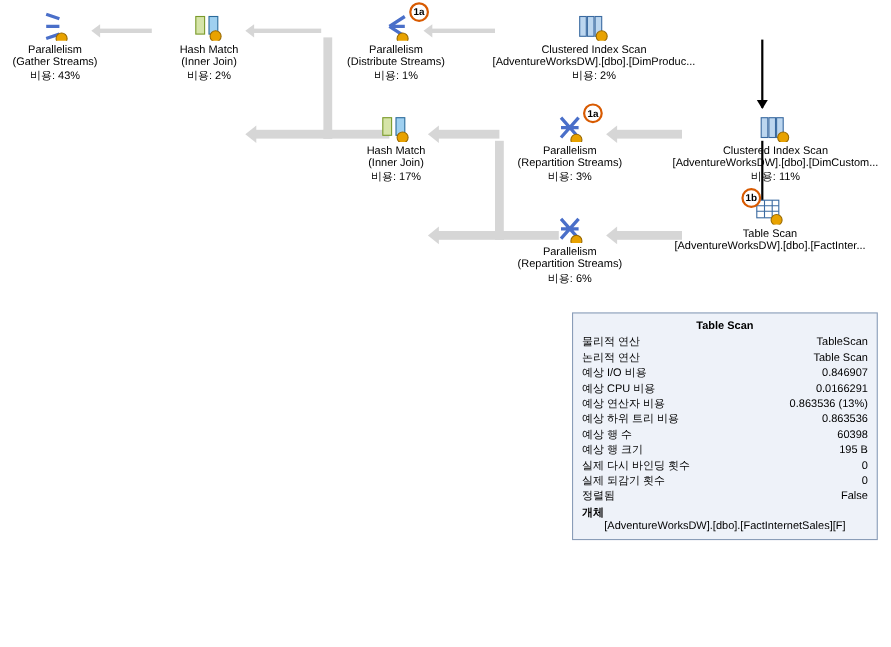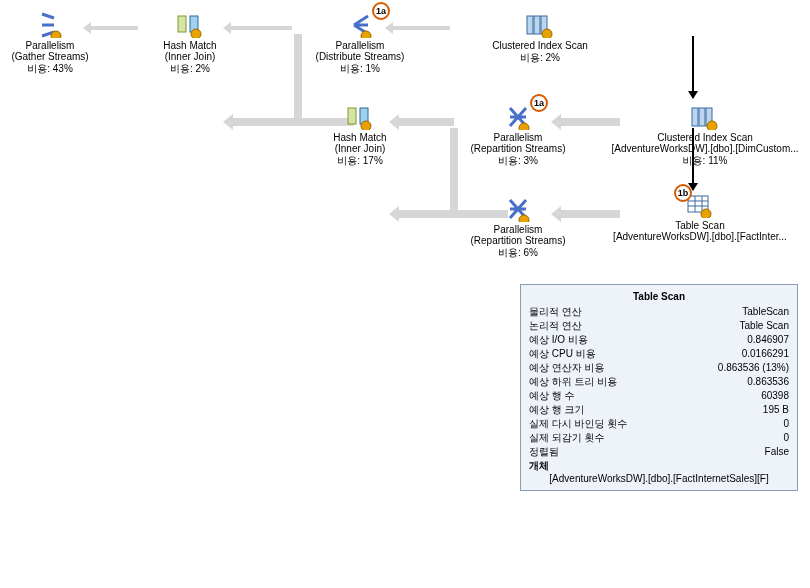--- a/index.html
+++ b/index.html
@@ -13,21 +13,21 @@
     overflow: hidden;
   }
   .node {
     position: absolute;
     text-align: center;
     width: 140px;
   }
   .node .icon-wrap {
     display: flex;
     justify-content: center;
-    align-items: flex-end;
+    align-items: center;
     height: 30px;
     position: relative;
   }
   .node .title { font-size: 10px; color: #000; }
   .node .sub { font-size: 10px; color: #000; }
   .node .cost { font-size: 10px; color: #000; }
   .badge {
     position: absolute;
     width: 18px;
     height: 18px;
@@ -158,20 +158,21 @@
       <span>
     <svg width="30" height="26">
           <rect x="2" y="4" width="6" height="18" fill="#bcd6ef" stroke="#3a6aa0"></rect>
           <rect x="9" y="4" width="6" height="18" fill="#bcd6ef" stroke="#3a6aa0"></rect>
           <rect x="16" y="4" width="6" height="18" fill="#bcd6ef" stroke="#3a6aa0"></rect>
           <circle cx="22" cy="22" r="5" fill="#e8a200" stroke="#9a6a00"></circle>
         </svg>
   </span>
     </div>
   <div class="title">Clustered Index Scan</div>
+  <div class="sub">[AdventureWorksDW].[dbo].[DimProduc...</div>
   <div class="cost">비용: 2%</div>
 </div>
 
 <div class="node" style="left:290px; top:102px;">
   <div class="icon-wrap">
       <span>
     <svg width="28" height="26">
           <rect x="2" y="4" width="8" height="16" fill="#d6e4a8" stroke="#7a9a2a"></rect>
           <rect x="14" y="4" width="8" height="16" fill="#9fd0f0" stroke="#2a6a9a"></rect>
           <circle cx="20" cy="22" r="5" fill="#e8a200" stroke="#9a6a00"></circle>
@@ -221,21 +222,21 @@
           <path d="M6 4 L22 22 M6 13 L22 13 M6 22 L22 4" stroke="#4a6fc9" stroke-width="3" fill="none"></path>
           <circle cx="20" cy="24" r="5" fill="#e8a200" stroke="#9a6a00"></circle>
         </svg>
   </span>
     </div>
   <div class="title">Parallelism</div>
   <div class="sub">(Repartition Streams)</div>
   <div class="cost">비용: 6%</div>
 </div>
 
-<div class="node" style="left:600px; top:190px; width:200px;">
+<div class="node" style="left:600px; top:177px; width:200px;">
   <div class="icon-wrap">
     <span class="badge" style="left:74px; top:-6px;">1b</span>
     <span>
       <svg width="28" height="26">
           <rect x="2" y="4" width="20" height="16" fill="#fff" stroke="#3a6aa0"></rect>
           <line x1="2" y1="9" x2="22" y2="9" stroke="#3a6aa0"></line>
           <line x1="2" y1="14" x2="22" y2="14" stroke="#3a6aa0"></line>
           <line x1="9" y1="4" x2="9" y2="20" stroke="#3a6aa0"></line>
           <line x1="16" y1="4" x2="16" y2="20" stroke="#3a6aa0"></line>
           <circle cx="20" cy="22" r="5" fill="#e8a200" stroke="#9a6a00"></circle>

